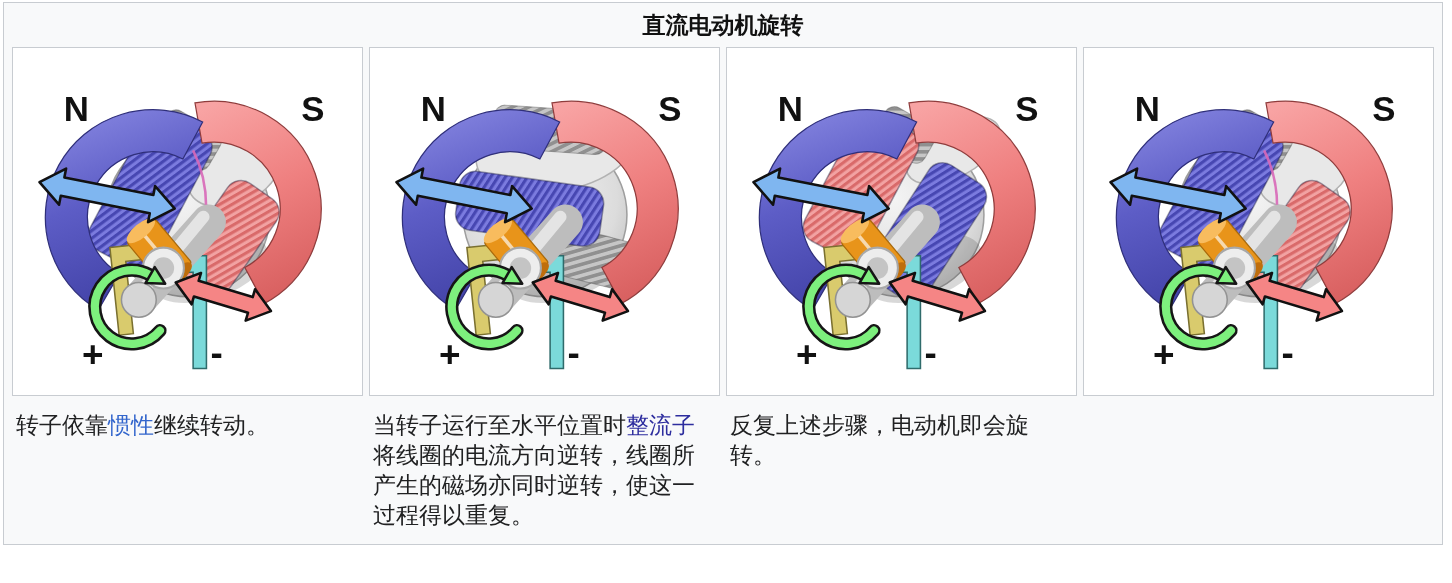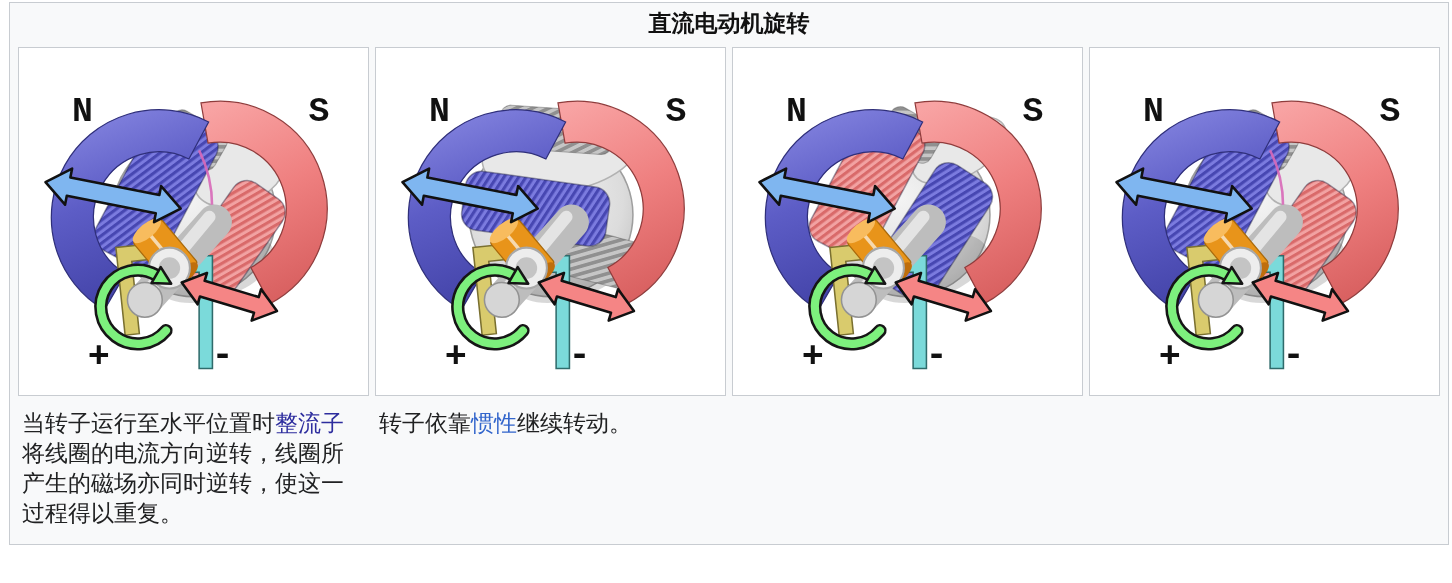--- a/index.html
+++ b/index.html
@@ -15,21 +15,21 @@
   .panel svg{width:338px;height:338px;display:block;}
   .caption{box-sizing:border-box;width:351px;flex:0 0 351px;
     padding:14px 4px 0 4px;font-size:23px;line-height:30px;
     letter-spacing:0;word-break:break-all;}
   a.wlink{color:#3366cc;text-decoration:none;cursor:pointer;}
   a.wlink.visited{color:#2d2d9e;}
 </style>
 </head>
 <body>
 
-<figure class="frame" style="margin:2px 0 0 9px;font-family:Liberation Mono, monospace;">
+<figure class="frame" style="margin:2px 0 0 3px;">
   <div class="fig-title">直流电动机旋转</div>
   <div class="row" id="imagesRow">
       <div class="panel">
         <svg viewBox="0 0 330 330" xmlns="http://www.w3.org/2000/svg">
   <defs>
     <radialGradient id="disc0" cx="45%" cy="40%" r="70%">
       <stop offset="0" stop-color="#f4f4f4"></stop>
               <stop offset=".7" stop-color="#dcdcdc"></stop>
               <stop offset="1" stop-color="#bfbfbf"></stop>
     </radialGradient>
@@ -298,16 +298,17 @@
     <polygon points="0,-9 17,0 0,9" transform="translate(128,216.8) rotate(30)" fill="#7df07d" stroke="#161616" stroke-width="2.5" stroke-linejoin="round"></polygon>
   </g>
   <text x="56" y="66" text-anchor="middle" font-size="34" font-weight="bold" fill="#111">N</text>
   <text x="287" y="66" text-anchor="middle" font-size="34" font-weight="bold" fill="#111">S</text>
   <text x="72" y="307" text-anchor="middle" font-size="36" font-weight="bold" fill="#111">+</text>
   <text x="193" y="305" text-anchor="middle" font-size="36" font-weight="bold" fill="#111">-</text>
 </svg>
       </div>
     </div>
   <div class="row" id="captionsRow">
+      <div class="caption"><span>转子依靠</span><a class="wlink" href="#">惯性</a><span>继续转动。</span></div>
       <div class="caption"><span>当转子运行至水平位置时</span><a class="wlink visited" href="#">整流子</a><span>将线圈的电流方向逆转，线圈所产生的磁场亦同时逆转，使这一过程得以重复。</span></div>
-      <div class="caption"><span>转子依靠</span><a class="wlink" href="#">惯性</a><span>继续转动。</span></div>
+      <div class="caption"><span>反复上述步骤，电动机即会旋转。</span></div>
     </div>
 </figure>
 
 </body></html>

